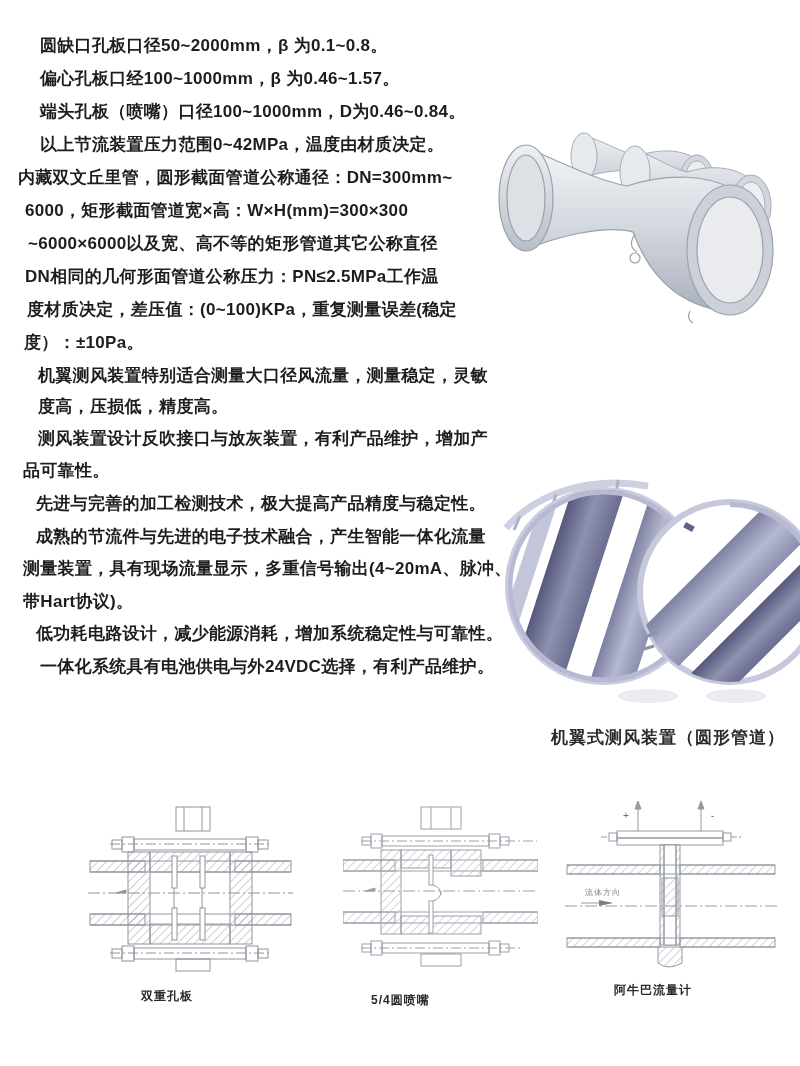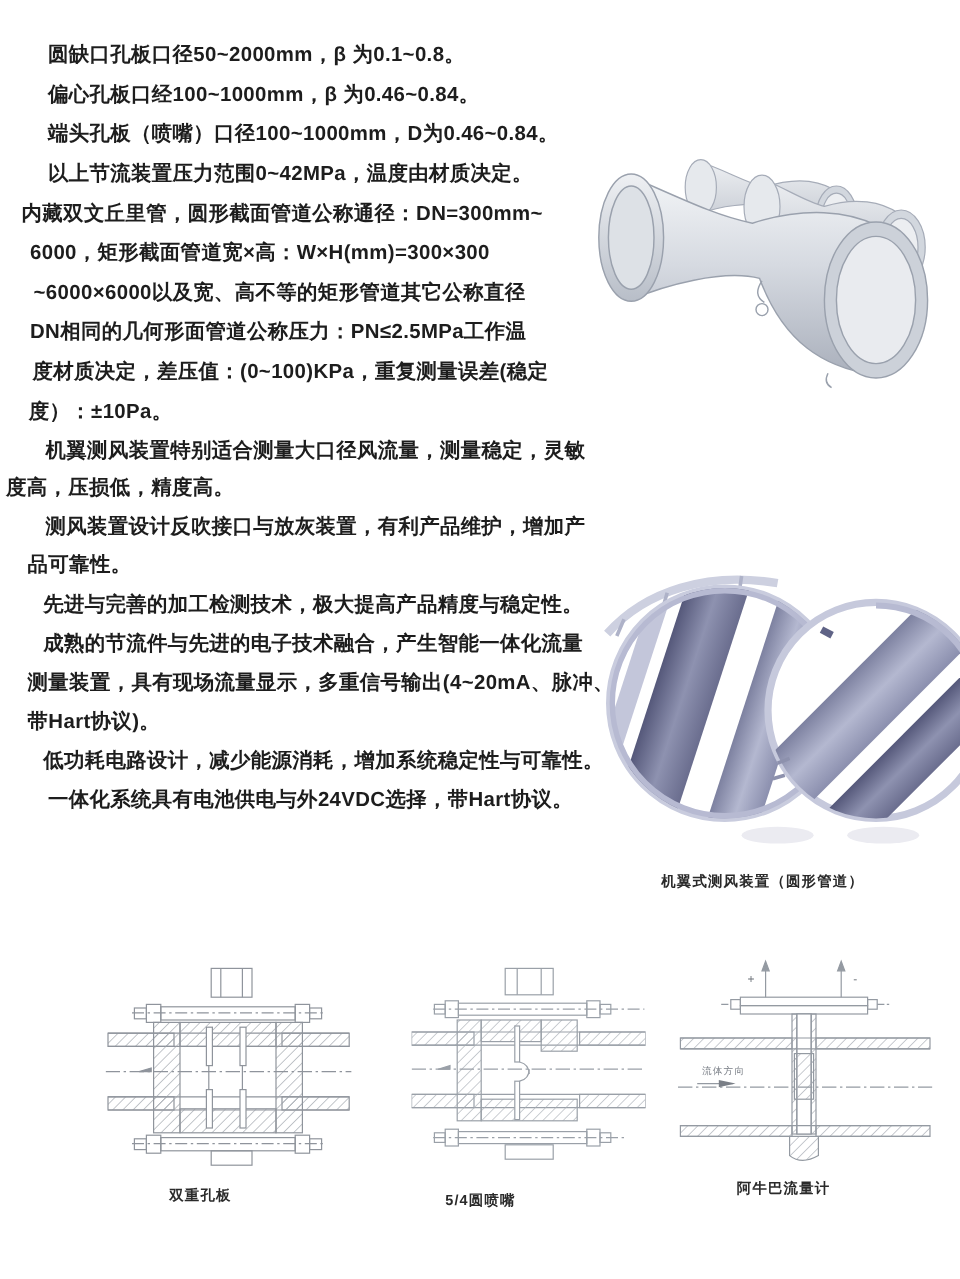--- a/index.html
+++ b/index.html
@@ -3,48 +3,48 @@
 <meta charset="utf-8">
 <style>
   html,body{margin:0;padding:0;background:#ffffff;}
   body{width:800px;height:1066px;position:relative;overflow:hidden;
        font-family:"Liberation Sans",sans-serif;}
   .line{position:absolute;white-space:nowrap;
         font-weight:bold;font-size:17px;line-height:20px;
         color:#1d1d1d;letter-spacing:.3px;text-align:center;}
   .caption{position:absolute;white-space:nowrap;font-weight:bold;
         color:#2a2a2a;letter-spacing:1px;}
-  .cap-lg{font-size:12px;font-family:Liberation Serif, serif;}
+  .cap-lg{font-size:17px;font-family:Liberation Serif, serif;}
   .cap-sm{font-size:12px;}
   .fig{position:absolute;}
   svg{display:block;}
 </style>
 </head>
 <body>
 
 <div class="line" style="left:40px;top:36px">圆缺口孔板口径50~2000mm，β 为0.1~0.8。</div>
-<div class="line" style="left:40px;top:69px">偏心孔板口经100~1000mm，β 为0.46~0.84。</div>
+<div class="line" style="left:40px;top:69px">偏心孔板口经100~1000mm，β 为0.46~1.57。</div>
 <div class="line" style="left:40px;top:102px">端头孔板（喷嘴）口径100~1000mm，D为0.46~0.84。</div>
 <div class="line" style="left:40px;top:135px">以上节流装置压力范围0~42MPa，温度由材质决定。</div>
 <div class="line" style="left:18px;top:168px">内藏双文丘里管，圆形截面管道公称通径：DN=300mm~</div>
 <div class="line" style="left:25px;top:201px">6000，矩形截面管道宽×高：W×H(mm)=300×300</div>
 <div class="line" style="left:28px;top:234px">~6000×6000以及宽、高不等的矩形管道其它公称直径</div>
 <div class="line" style="left:25px;top:267px">DN相同的几何形面管道公称压力：PN≤2.5MPa工作温</div>
 <div class="line" style="left:27px;top:300px">度材质决定，差压值：(0~100)KPa，重复测量误差(稳定</div>
 <div class="line" style="left:24px;top:333px">度）：±10Pa。</div>
 <div class="line" style="left:38px;top:366px">机翼测风装置特别适合测量大口径风流量，测量稳定，灵敏</div>
-<div class="line" style="left:5px;top:397px">度高，压损低，精度高。</div>
+<div class="line" style="left:38px;top:397px">度高，压损低，精度高。</div>
 <div class="line" style="left:38px;top:429px">测风装置设计反吹接口与放灰装置，有利产品维护，增加产</div>
 <div class="line" style="left:23px;top:461px">品可靠性。</div>
 <div class="line" style="left:36px;top:494px">先进与完善的加工检测技术，极大提高产品精度与稳定性。</div>
 <div class="line" style="left:36px;top:527px">成熟的节流件与先进的电子技术融合，产生智能一体化流量</div>
 <div class="line" style="left:23px;top:559px">测量装置，具有现场流量显示，多重信号输出(4~20mA、脉冲、</div>
 <div class="line" style="left:23px;top:592px">带Hart协议)。</div>
 <div class="line" style="left:36px;top:624px">低功耗电路设计，减少能源消耗，增加系统稳定性与可靠性。</div>
-<div class="line" style="left:40px;top:657px">一体化系统具有电池供电与外24VDC选择，带Hart协议。</div>
+<div class="line" style="left:40px;top:657px">一体化系统具有电池供电与外24VDC选择，有利产品维护。</div>
 
 <div class="fig" style="left:485px;top:106px;width:312px;height:218px">
 <svg width="312" height="218" viewBox="0 0 312 218">
   <defs>
     <linearGradient id="mg1" x1="0" y1="0" x2="0" y2="1">
       <stop offset="0" stop-color="#f3f5f7"></stop>
       <stop offset="0.45" stop-color="#d6dae1"></stop>
       <stop offset="1" stop-color="#aab0bc"></stop>
     </linearGradient>
     <linearGradient id="mg2" x1="0" y1="0" x2="0" y2="1">

